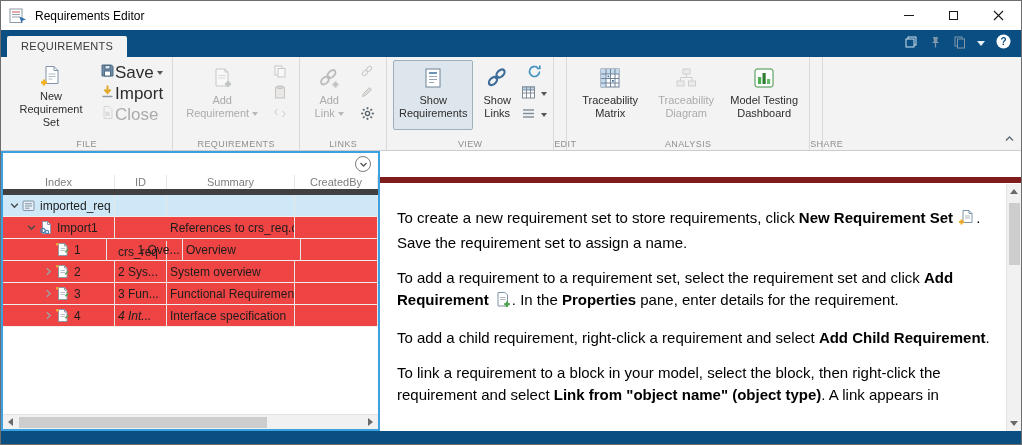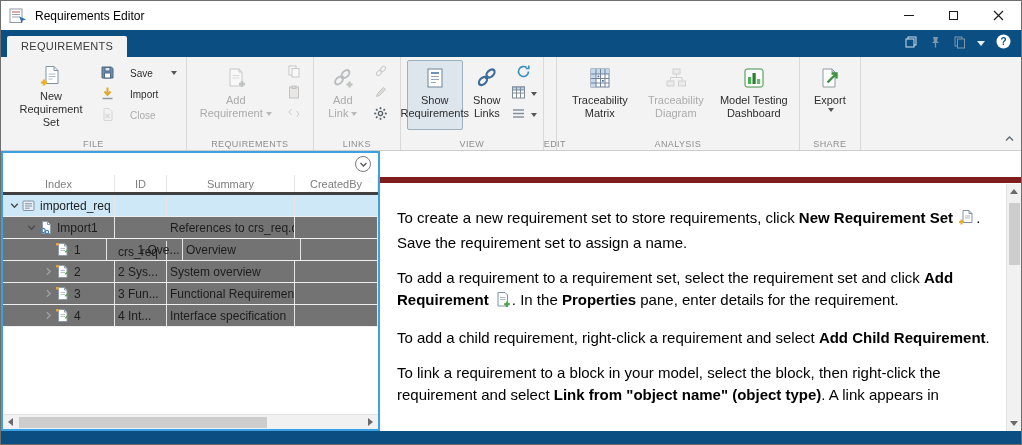--- a/index.html
+++ b/index.html
@@ -33,37 +33,37 @@
   .rgroup{position:relative;height:100%;border-right:1px solid var(--divider);padding:3px 6px 13px}
   .ritems{display:flex;align-items:flex-start;gap:2px;height:100%}
   .rlabel{position:absolute;bottom:1px;left:0;right:0;text-align:center;font-size:9px;color:#8f8f8f;letter-spacing:.4px}
   .btn-big{display:flex;flex-direction:column;align-items:center;height:70px;padding:3px 4px 0;border:1px solid transparent;border-radius:2px;min-width:42px}
   .btn-big .bicon{height:28px;display:flex;align-items:center;justify-content:center}
   .btn-big .blabel{margin-top:2px;font-size:11px;line-height:13px;text-align:center;color:#2e2e2e}
   .btn-big.pressed{background:#dde6ed;border-color:#9fb0bd}
   .btn-big.disabled .blabel{color:var(--disabled)}
   .btn-big.disabled svg, .btn-small.disabled svg, .btn-mini.disabled svg{opacity:.45;filter:grayscale(.9)}
   .mini-col{display:flex;flex-direction:column;gap:1px;padding-top:3px}
-  .btn-small{display:flex;align-items:center;gap:15px;height:20px;padding:0 3px;font-size:10px;color:#2e2e2e;border-radius:2px}
+  .btn-small{display:flex;align-items:center;gap:0;height:20px;padding:0 3px;font-size:17px;color:#2e2e2e;border-radius:2px}
   .btn-small.disabled .slabel{color:var(--disabled)}
   .btn-mini{width:26px;height:20px;display:flex;align-items:center;justify-content:center;gap:2px;border-radius:2px}
   .dd{width:0;height:0;border-left:3.5px solid transparent;border-right:3.5px solid transparent;border-top:4px solid #555;display:inline-block;margin-left:3px;vertical-align:middle}
   .disabled .dd{border-top-color:#b9b9b9}
   .dd-below{margin-top:1px}
   .ribbon-collapse{position:absolute;right:5px;bottom:5px;width:14px;height:14px;display:flex;align-items:center;justify-content:center}
 
   
   .main{position:absolute;top:150px;left:0;right:0;bottom:13px;display:flex;background:#fff}
   .left-pane{flex:none;width:379px;border:2px solid #3ba1e0;background:#fff;position:relative;overflow:hidden}
   .pane-top{height:22px;position:relative}
   .pane-circle-btn{position:absolute;right:7px;top:3px;width:16px;height:16px;border:1px solid #7d7d7d;border-radius:50%;display:flex;align-items:center;justify-content:center;background:#fff}
-  .grid-header{display:flex;height:20px;border-bottom:3px solid #404040;align-items:center}
+  .grid-header{display:flex;height:20px;border-bottom:6px solid #404040;align-items:center}
   .hcell{height:100%;display:flex;align-items:center;justify-content:center;font-size:11px;color:#7e7e7e;border-right:1px solid var(--grid-line);padding:0 3px;overflow:hidden;white-space:nowrap}
   .tree-body{position:relative}
-  .tree-row{display:flex;height:22px;border-bottom:1px solid #efefef;background:#737373}
+  .tree-row{display:flex;height:22px;border-bottom:1px solid #efefef;background:#ef4444}
   .tree-row.selected{background:#cfe8f8}
   .cell{height:100%;display:flex;align-items:center;border-right:1px solid var(--grid-line);padding:0 3px;font-size:12px;color:#1d1d1d;overflow:hidden;white-space:nowrap}
   .tw{width:13px;flex:none;display:flex;align-items:center;justify-content:center}
   .ticon{width:17px;flex:none;display:flex;align-items:center}
   .tlabel{margin-left:2px;overflow:hidden;white-space:nowrap}
 
   .hscroll{position:absolute;left:0;right:0;bottom:0;height:15px;background:#f1f1f1;border-top:1px solid #e3e3e3;display:flex;align-items:center}
   .hs-arrow{width:15px;height:100%;display:flex;align-items:center;justify-content:center}
   .tri-left{width:0;height:0;border-top:4px solid transparent;border-bottom:4px solid transparent;border-right:5px solid #6a6a6a}
   .tri-right{width:0;height:0;border-top:4px solid transparent;border-bottom:4px solid transparent;border-left:5px solid #6a6a6a}
@@ -274,21 +274,21 @@
                   </g>
                 </svg></span>
             </div>
         </div>
       </div>
       <div class="rlabel">LINKS</div>
     </div>
 
     <div class="rgroup">
       <div class="ritems">
-        <div class="btn-big pressed" style="width:56px">
+        <div class="btn-big pressed" style="width:80px">
           <span class="bicon">
             <svg width="24" height="24" viewBox="0 0 24 24">
                 <rect x="5" y="3" width="14" height="18" fill="#fff" stroke="#6f8296"></rect>
                 <line x1="8" y1="7" x2="16" y2="7" stroke="#4a79a8" stroke-width="1.6"></line>
                 <line x1="8" y1="10.5" x2="16" y2="10.5" stroke="#97a6b4"></line>
                 <line x1="8" y1="13.5" x2="16" y2="13.5" stroke="#97a6b4"></line>
                 <line x1="8" y1="16.5" x2="13" y2="16.5" stroke="#97a6b4"></line>
               </svg>
           </span>
           <span class="blabel"><span>Show Requirements</span></span>
@@ -381,34 +381,20 @@
                 <rect x="15" y="13" width="3.2" height="5" fill="#66bb6a"></rect>
               </svg>
           </span>
           <span class="blabel"><span>Model Testing Dashboard</span></span>
         </div>
       </div>
       <div class="rlabel">ANALYSIS</div>
     </div>
 
     <div class="rgroup">
-      <div class="ritems">
-        <div class="btn-big" style="width:48px">
-          <span class="bicon">
-            <svg width="24" height="24" viewBox="0 0 24 24">
-                <path d="M5 3 h9 l3 3 v15 H5 z" fill="#fff" stroke="#8d9aa6"></path>
-                <path d="M14 3 v3 h3" fill="none" stroke="#8d9aa6"></path>
-                <path d="M9.5 16.5 L18.5 7.5" stroke="#3f9142" stroke-width="2.4" fill="none"></path>
-                <path d="M13.5 7.5 H18.5 v5" fill="none" stroke="#3f9142" stroke-width="2.4"></path>
-              </svg>
-          </span>
-          <span class="blabel"><span>Export</span></span>
-          <span class="dd dd-below"></span>
-        </div>
-      </div>
       <div class="rlabel">SHARE</div>
     </div>
 
     <div class="ribbon-collapse">
       <svg width="11" height="11" viewBox="0 0 11 11" fill="none">
           <path d="M2 7.5 L5.5 4 L9 7.5" stroke="#5f6a73" stroke-width="1.4"></path>
         </svg>
     </div>
   </div>
 
@@ -554,21 +540,21 @@
                   <path d="M3.5 1.5 h6 l2.5 2.5 v9.5 h-8.5 z" fill="#fff" stroke="#8d9aa6"></path>
                   <path d="M9.5 1.5 v2.5 h2.5" fill="none" stroke="#8d9aa6"></path>
                   <line x1="5.5" y1="6.5" x2="10" y2="6.5" stroke="#b9c2ca"></line>
                   <line x1="5.5" y1="8.5" x2="10" y2="8.5" stroke="#b9c2ca"></line>
                   <path d="M9.8 9.7 l3 -3 1 1 -3 3 z" fill="#4ea24e"></path>
                   <rect x="1" y="1" width="2.6" height="2.6" rx="0.5" fill="#f0a63c"></rect>
                 </svg>
               </span>
               <span class="tlabel">4</span>
             </div>
-            <div class="cell" style="width: 52px;">4 Int...</div>
+            <div class="cell" style="width: 52px; font-style: italic;">4 Int...</div>
             <div class="cell" style="width: 128px;">Interface specification</div>
             <div class="cell" style="width: 83px;"></div>
           </div>
         </div>
 
       <div class="hscroll">
         <div class="hs-arrow">
             <span class="tri-left"></span>
           </div>
         <div class="hs-thumb"></div>

